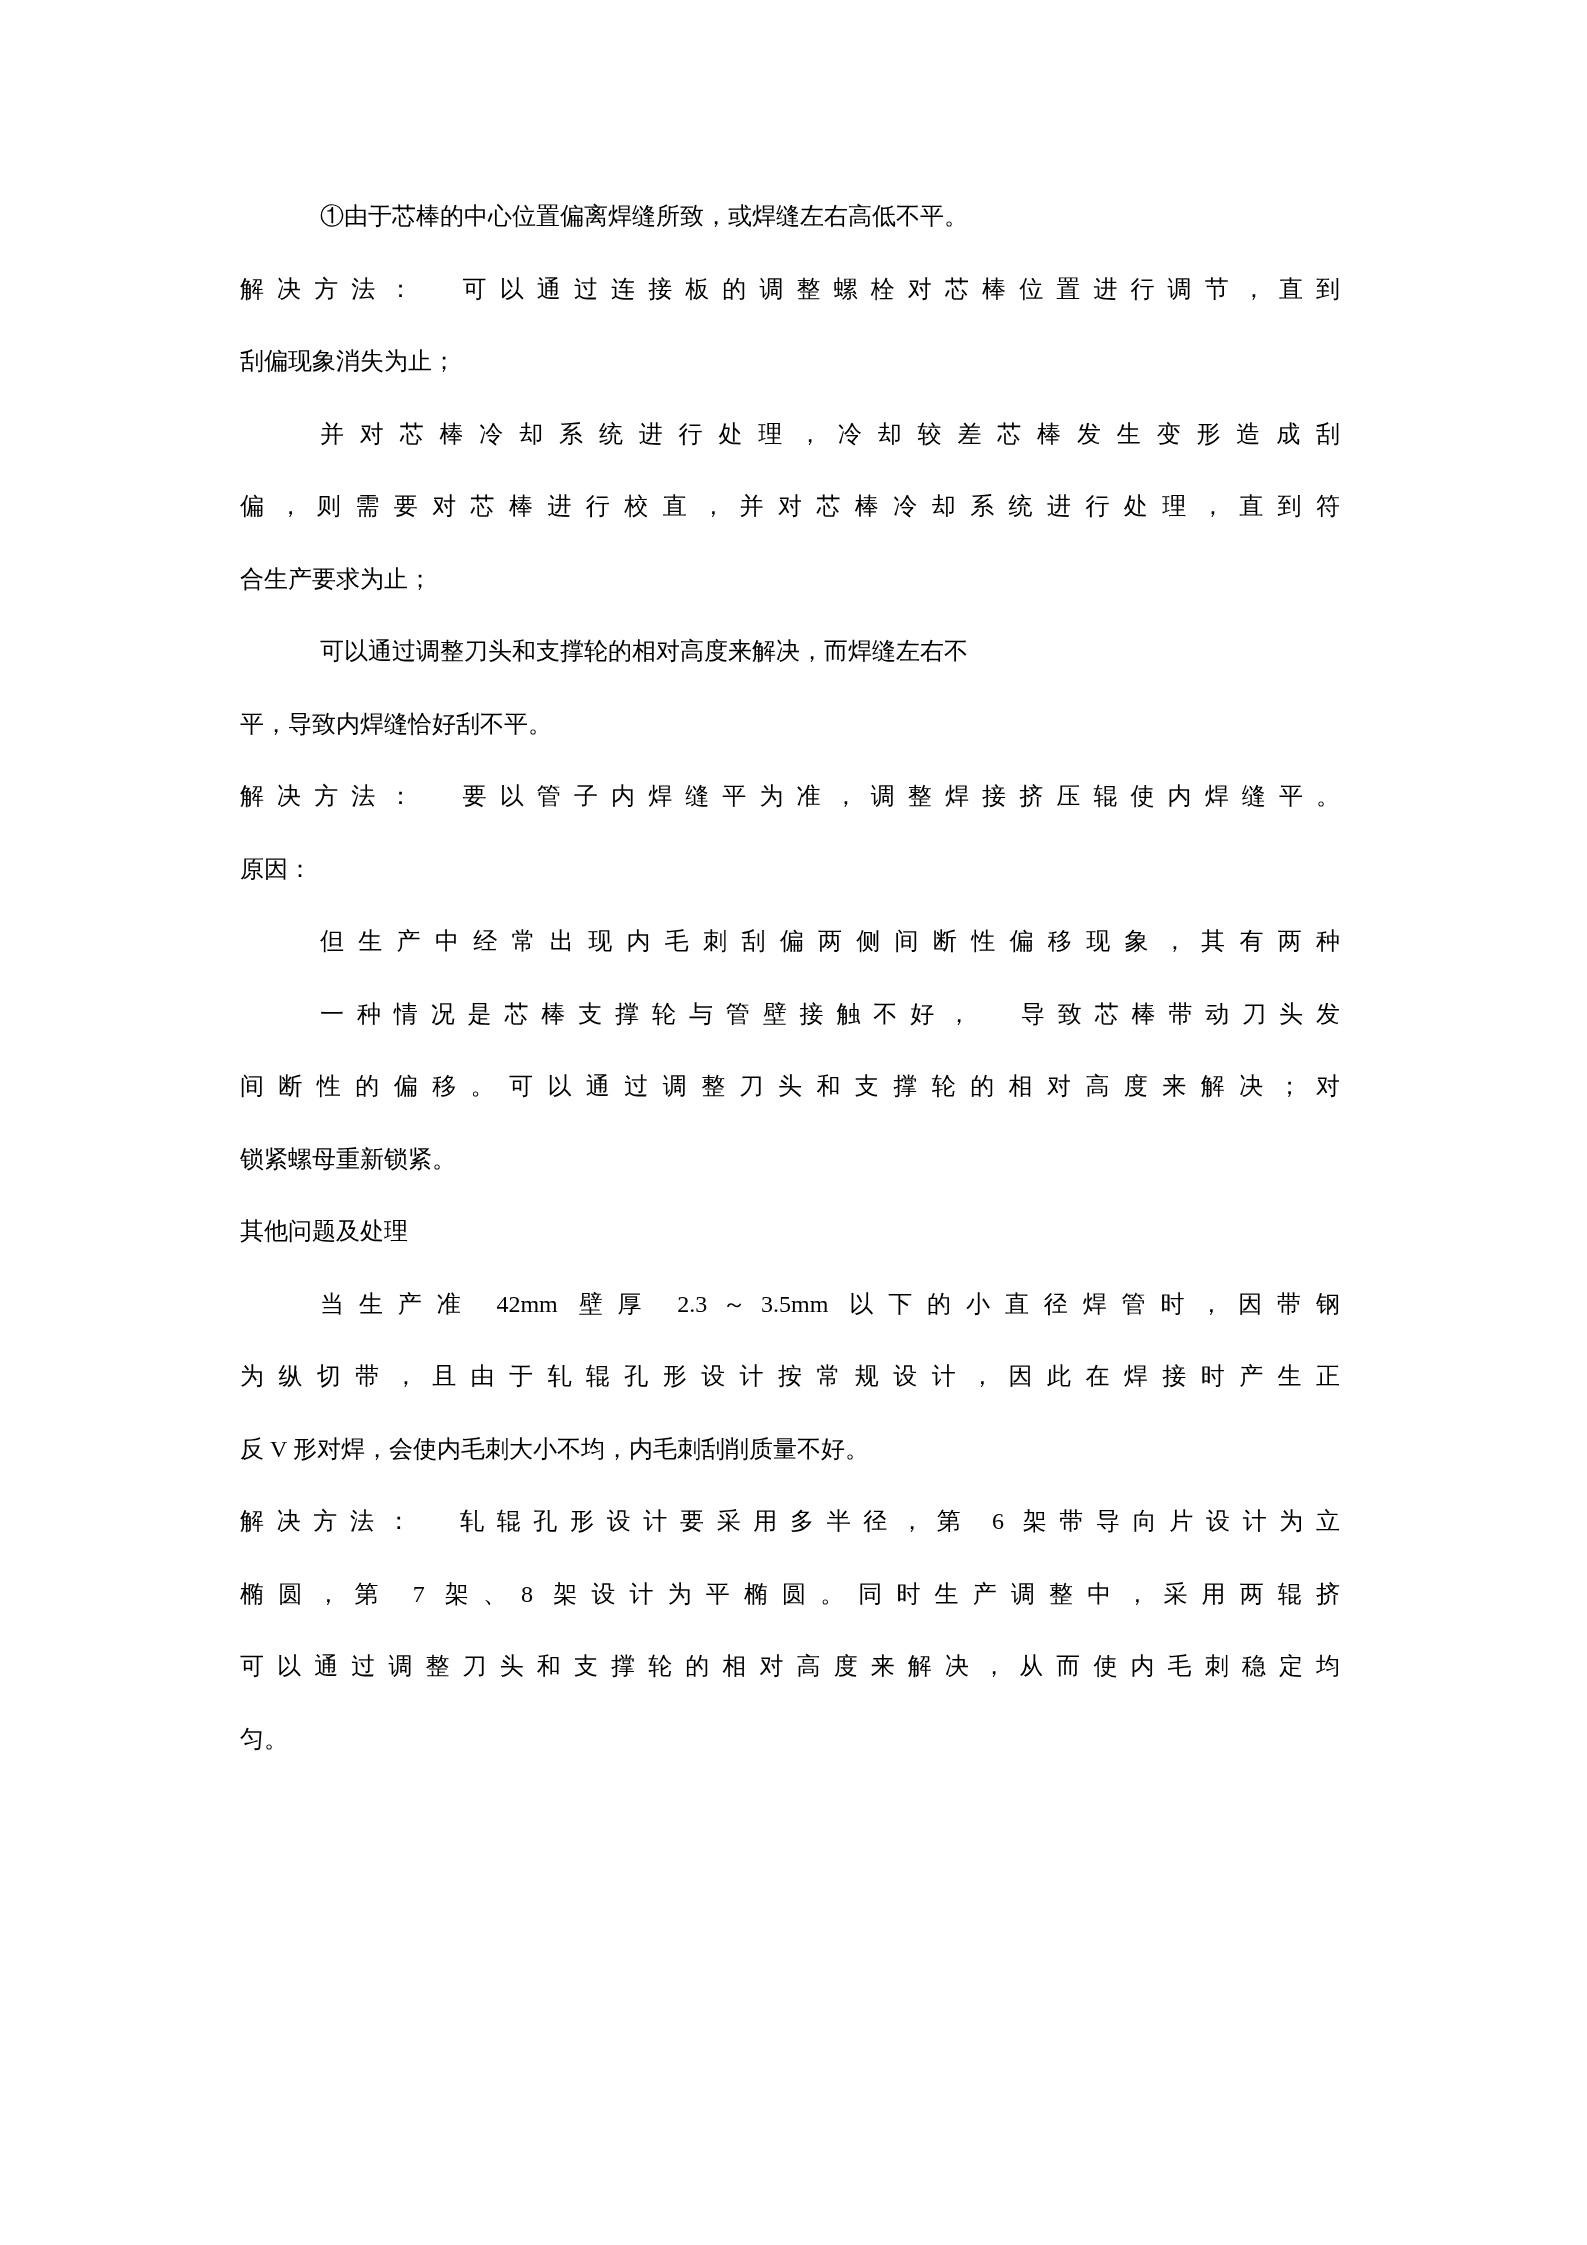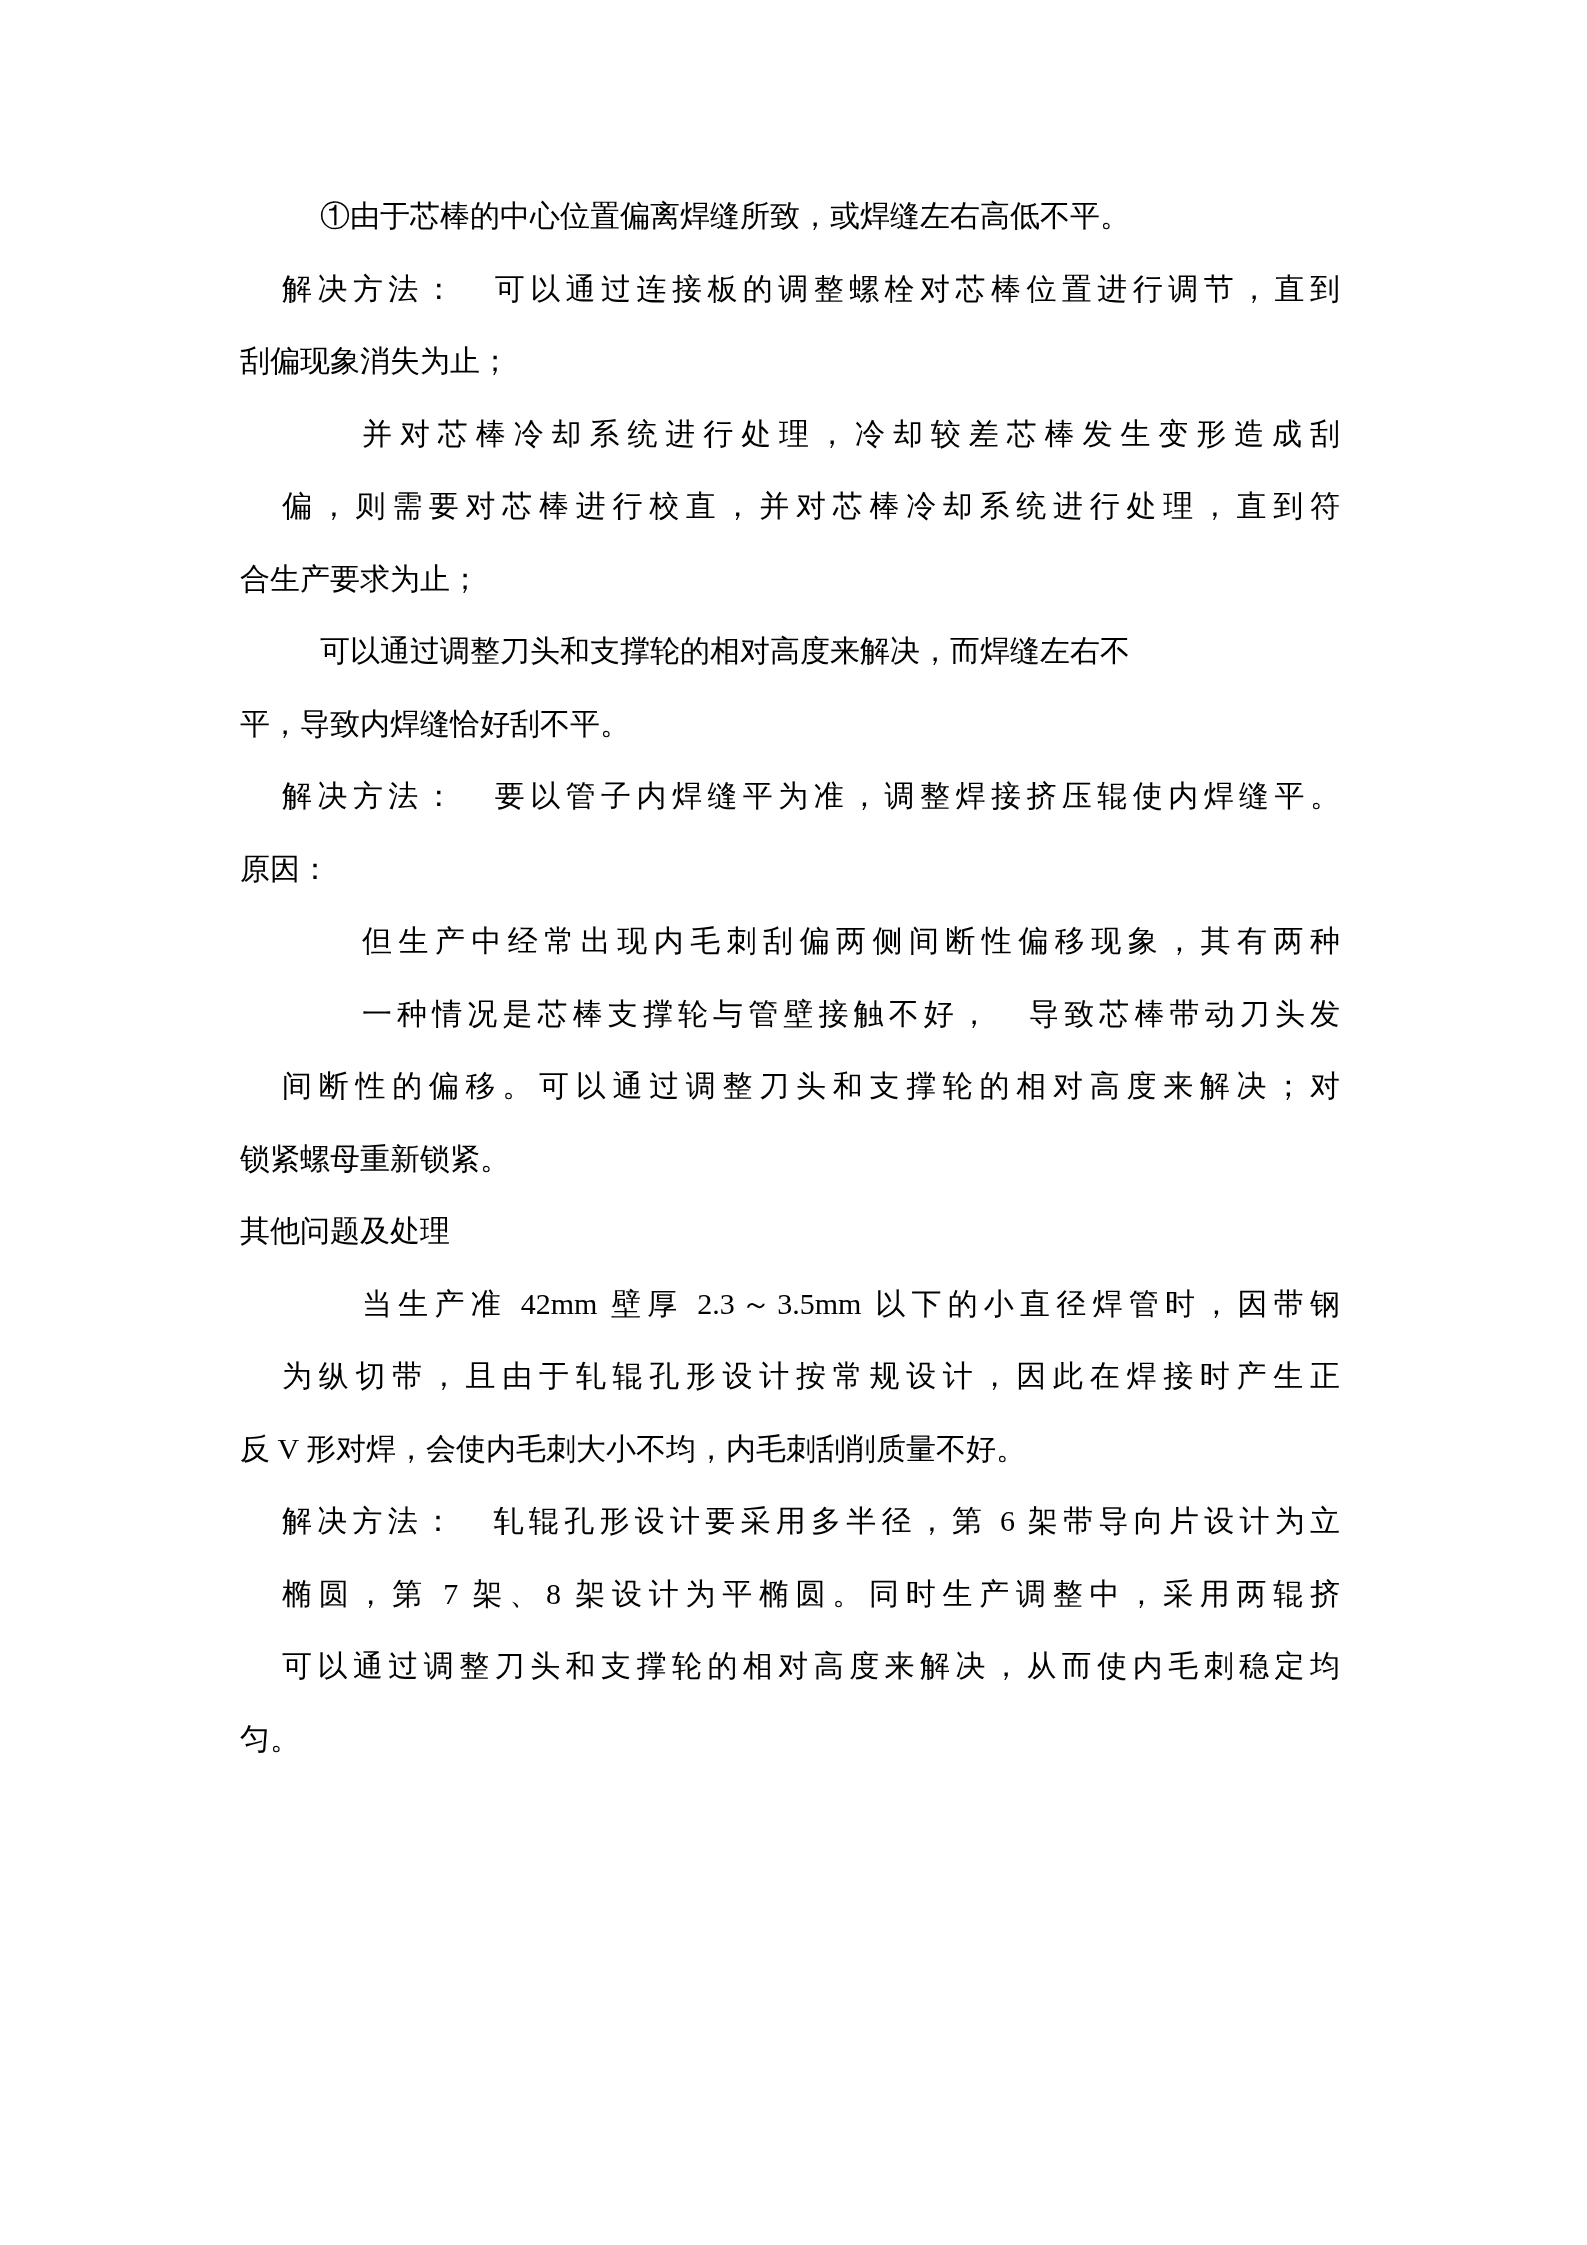--- a/index.html
+++ b/index.html
@@ -20,37 +20,36 @@
     width: 1587px;
     height: 2245px;
     background: #ffffff;
   }
   .text-block {
     position: absolute;
     left: 240px;
     top: 180px;
     width: 1100px;
     color: #000000;
-    font-size: 30px;
+    font-size: 24px;
   }
   .line {
     height: 72.5px;
     line-height: 72.5px;
     white-space: pre-wrap;
     text-align: left;
     overflow: hidden;
   }
   .line.indent {
     padding-left: 80px;
   }
   .line.justify {
     text-align: justify;
     text-align-last: justify;
     text-justify: inter-character;
-    margin-left: 42px;
   }
 </style>
 </head>
 <body>
 
 <div class="page">
   <div class="text-block">
       <div class="line indent">①由于芯棒的中心位置偏离焊缝所致，或焊缝左右高低不平。</div>
       <div class="line justify">解决方法：　可以通过连接板的调整螺栓对芯棒位置进行调节，直到</div>
       <div class="line">刮偏现象消失为止；</div>

